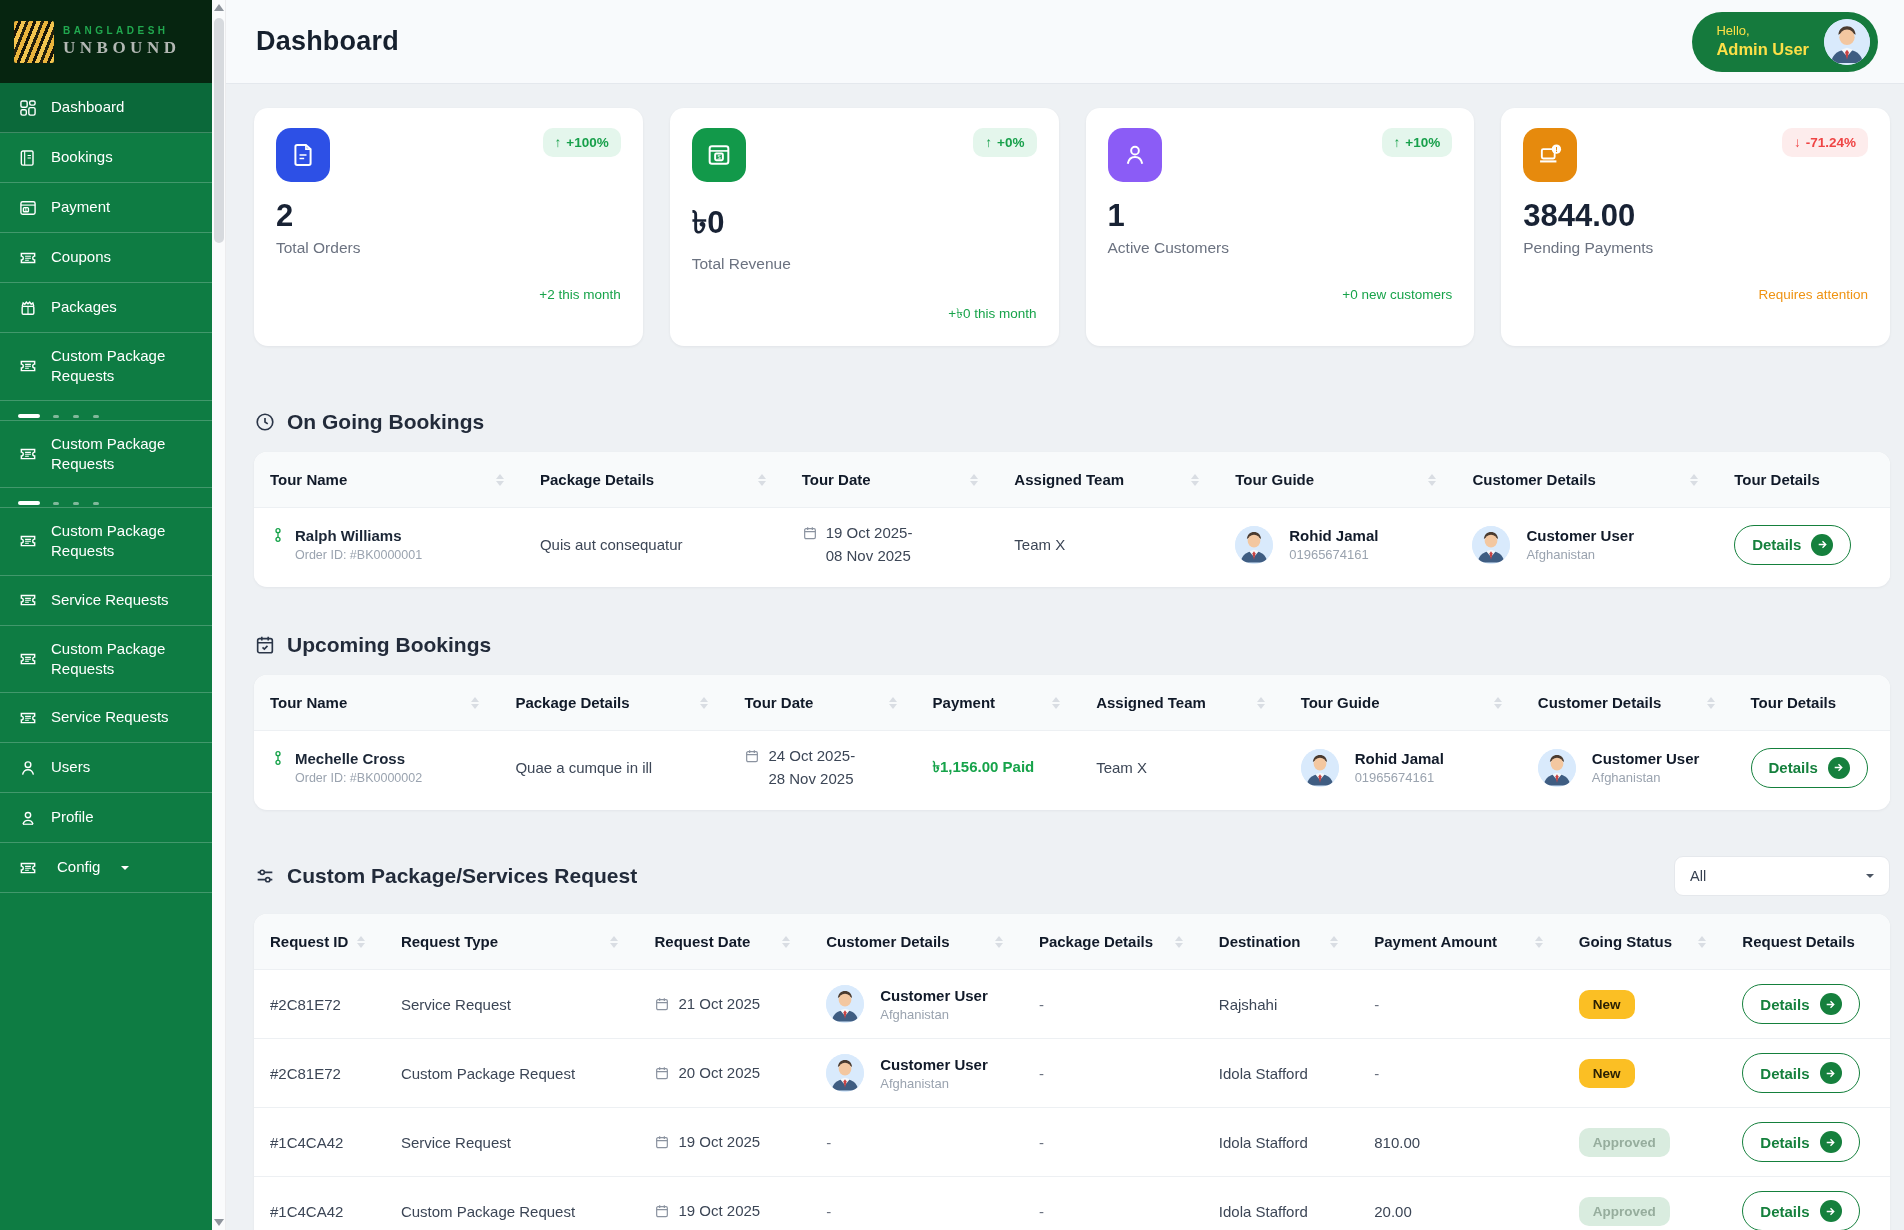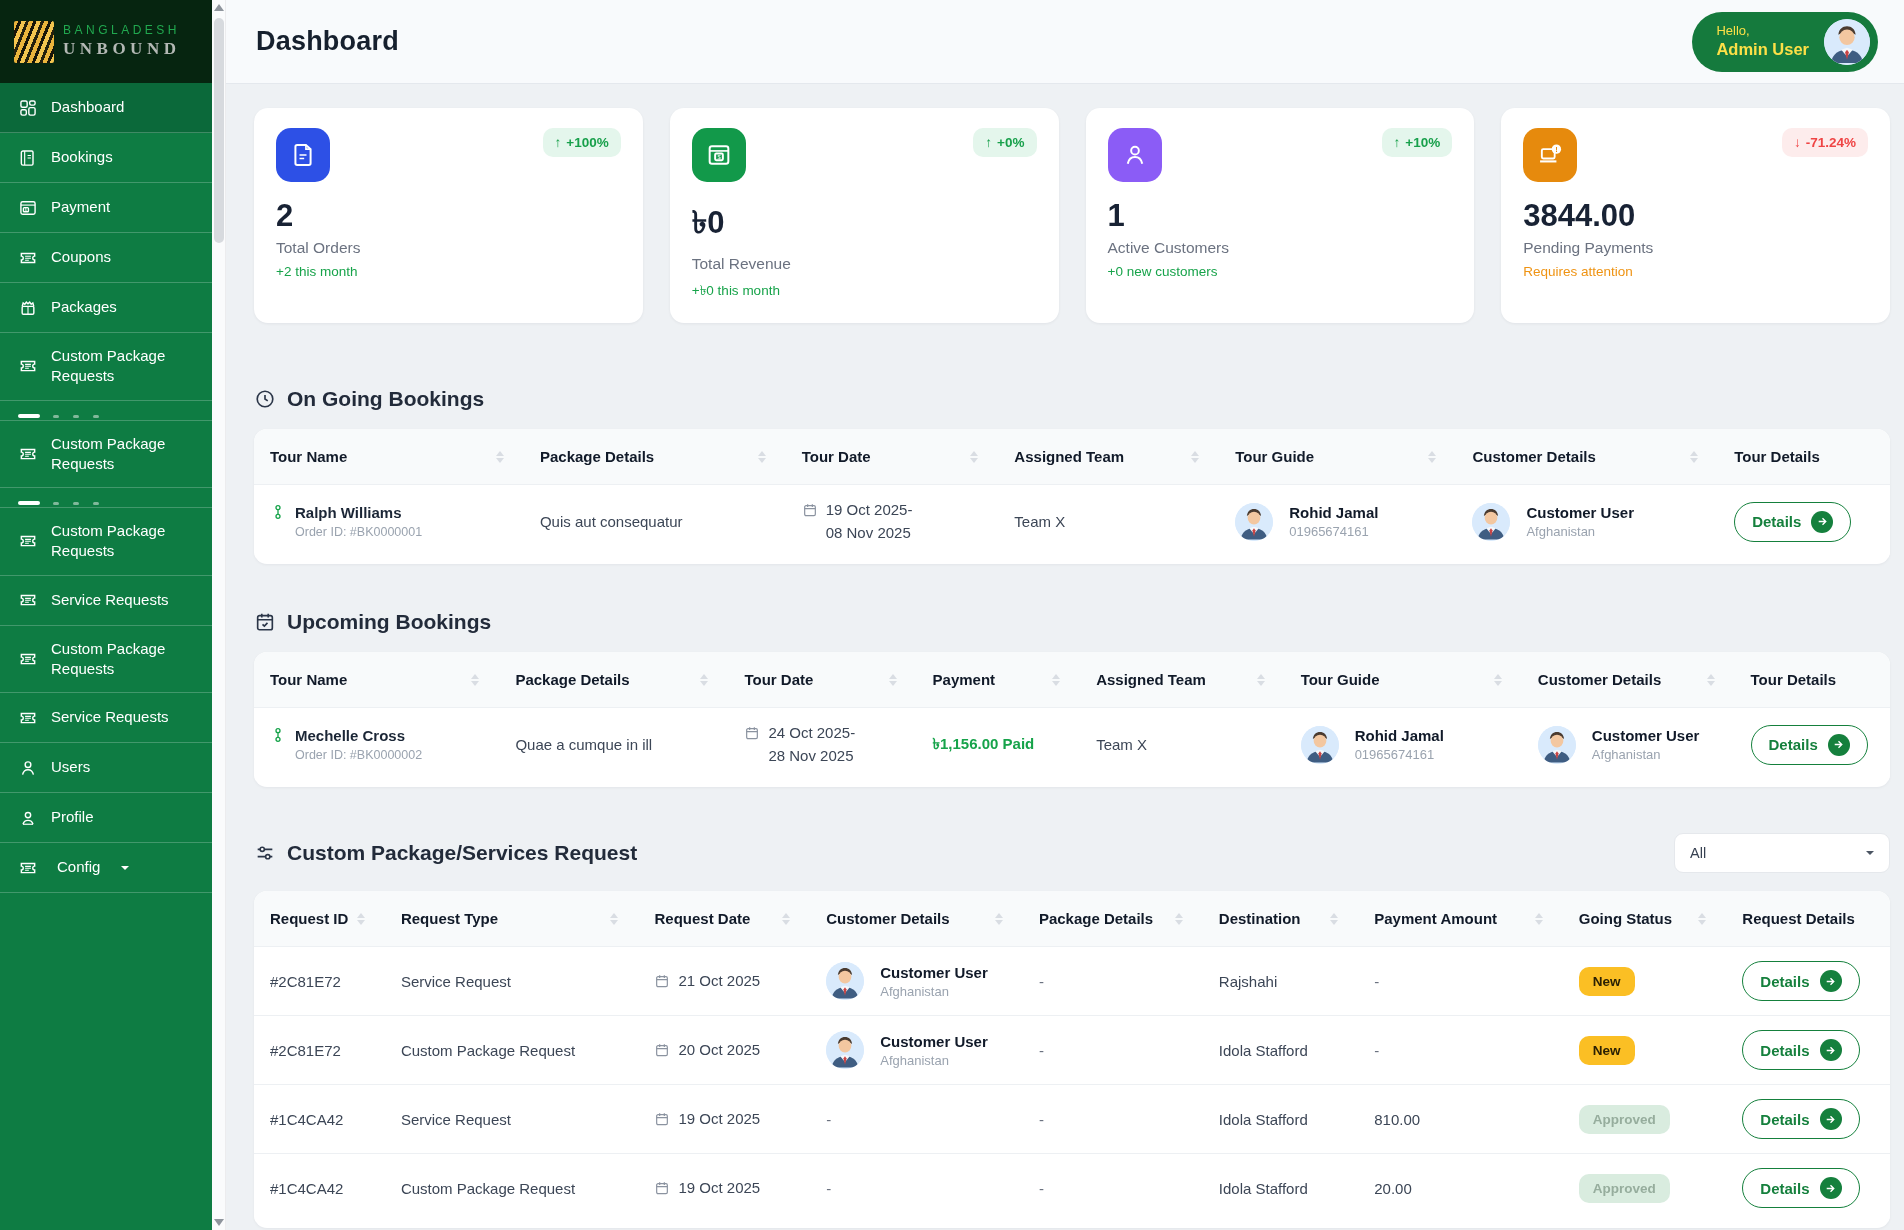--- a/index.html
+++ b/index.html
@@ -11,21 +11,21 @@
     color:#1f2937;
   }
   
   .sidebar { width:212px; flex:none; background:#0e7c43; display:flex; flex-direction:column; }
   .logo { height:83px; background:#062510; display:flex; align-items:center; gap:9px; padding:0 14px; flex:none; }
   .tiger {
     width:40px; height:42px; flex:none; border-radius:2px;
     background:repeating-linear-gradient(112deg,#eab43c 0 4px,#171509 4px 7px,#f2c44f 7px 11px,#23200e 11px 14px);
   }
   .brand { display:flex; flex-direction:column; line-height:1.1; }
-  .brand-top { color:#21a84f; font-size:12px; font-weight:400; letter-spacing:3.5px; }
+  .brand-top { color:#21a84f; font-size:10px; font-weight:700; letter-spacing:3.5px; }
   .brand-bottom { color:#b3b8b4; font-family:"Liberation Serif", serif; font-size:17px; font-weight:700; letter-spacing:4.5px; margin-top:3px; }
   .nav { flex:1; overflow:hidden; }
   .sb-item {
     display:flex; align-items:center; gap:13px; padding:13px 18px;
     min-height:50px; border-bottom:1px solid rgba(255,255,255,.22);
     color:#fff; font-size:15px; cursor:pointer;
   }
   .sb-item.active { background:#0b693a; }
   .sb-item .icon { width:20px; height:20px; flex:none; }
   .sb-label { line-height:1.35; }
@@ -66,21 +66,21 @@
   .tile svg { width:28px; height:28px; }
   .tile-blue { background:#2d50e6; }
   .tile-green { background:#12994a; }
   .tile-purple { background:#8b5cf6; }
   .tile-orange { background:#e68a0d; }
   .chip { padding:7px 12px; border-radius:10px; font-weight:700; font-size:13.5px; display:inline-flex; gap:5px; align-items:center; }
   .chip.up { background:#e4f6ec; color:#18a04b; }
   .chip.down { background:#fdecec; color:#ef4444; }
   .stat-value { margin-top:16px; font-size:31px; font-weight:800; color:#182234; }
   .stat-label { margin-top:5px; font-size:15.5px; color:#6b7280; }
-  .stat-footer { margin-top:7px; font-size:13.5px; color:#17a34a; }
+  .stat-footer { margin-top:30px; font-size:13.5px; color:#17a34a;text-align:right; }
   .stat-footer.warn { color:#ef9312; }
   
   .section-head { display:flex; align-items:center; justify-content:space-between; margin-top:64px; }
   .head-left { display:flex; align-items:center; gap:11px; }
   .head-left svg { width:22px; height:22px; }
   .section-title { font-size:21px; font-weight:700; color:#222b3a; }
   .select-box {
     width:216px; height:40px; background:#fff; border:1px solid #e5e8ec; border-radius:9px;
     display:flex; align-items:center; justify-content:space-between; padding:0 15px; cursor:pointer;
     font-size:14.5px; color:#374151;

